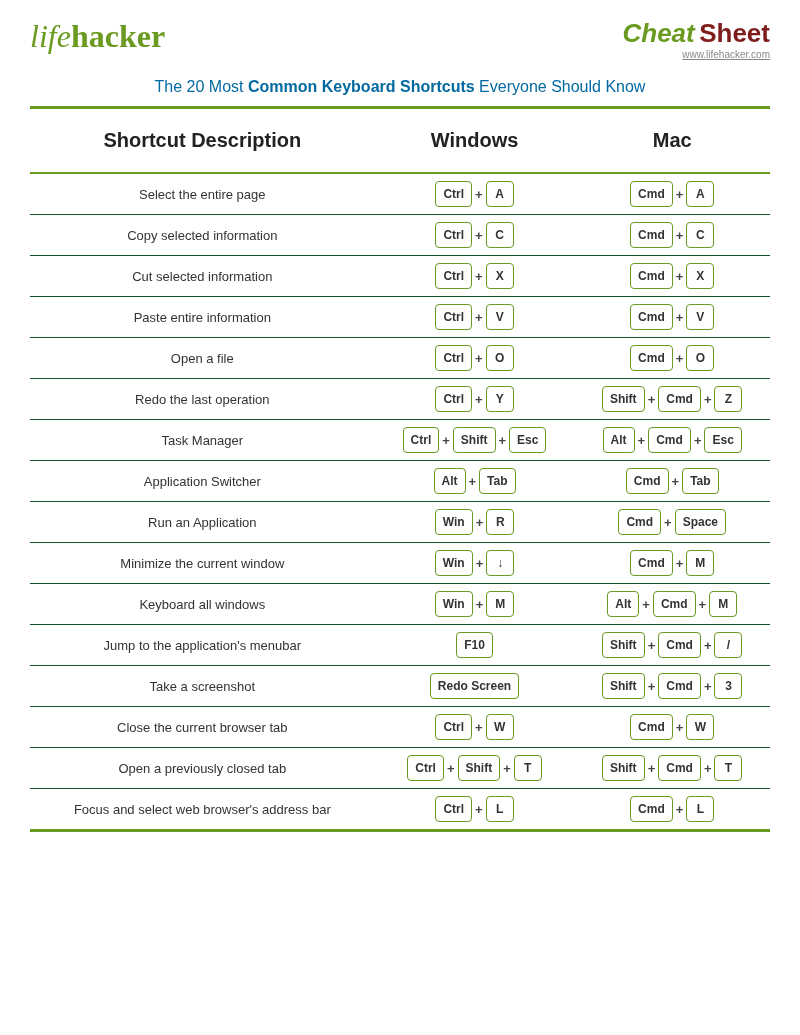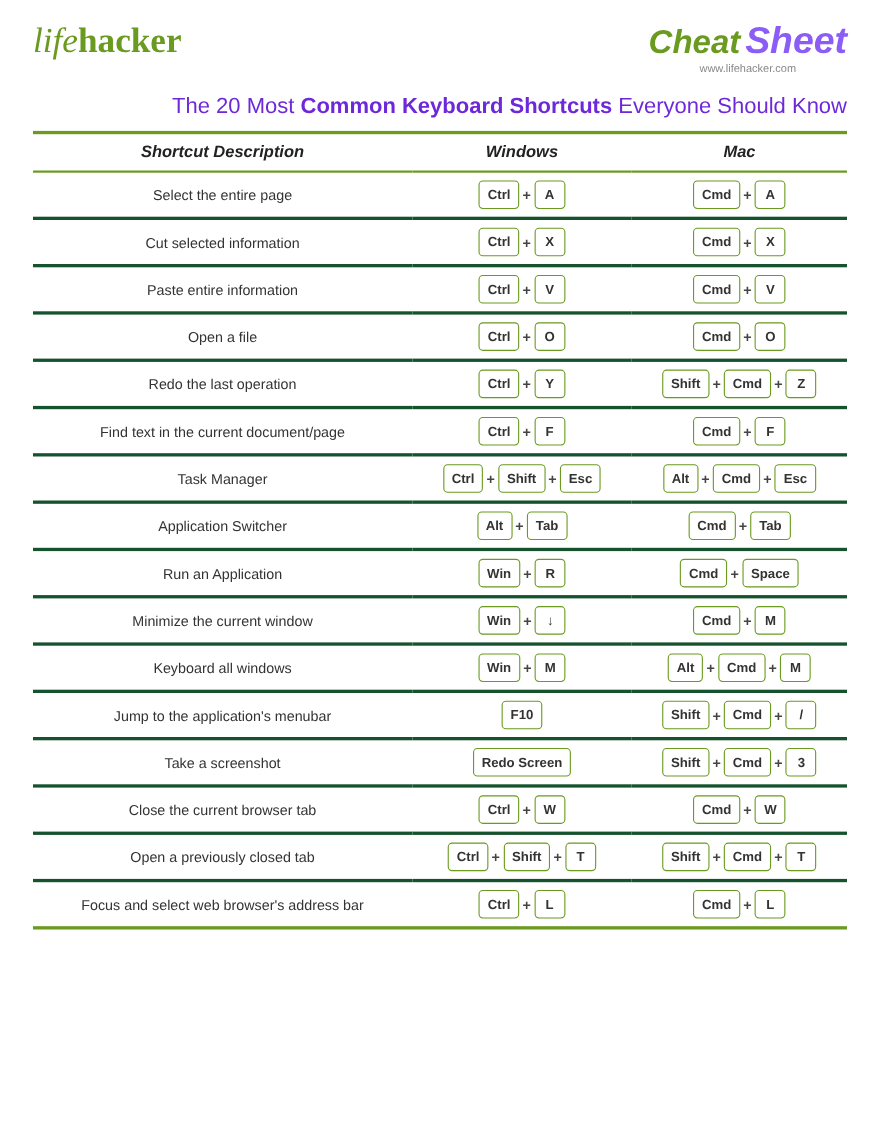--- a/index.html
+++ b/index.html
@@ -27,70 +27,68 @@
       font-style: italic;
       font-weight: normal;
     }
     .logo span.hacker {
       font-weight: bold;
     }
     .cheatsheet-badge {
       text-align: right;
     }
     .cheatsheet-badge .cheat {
-      font-size: 30px;
+      font-size: 26px;
       font-weight: bold;
       color: #6a9a1f;
       font-style: italic;
     }
     .cheatsheet-badge .sheet {
-      font-size: 34px;
-      font-weight: bold;
-      color: #8b5cf6;
-      font-style: italic;
+      font-size: 26px;
+      font-weight: bold;
+      color: #7f1d1d;
     }
     .cheatsheet-badge .url {
       font-size: 10px;
       color: #888;
       display: block;
-      text-align: center;
+      text-decoration: underline;
     }
     .page-title {
-      text-align: right;
-      font-size: 20px;
+      text-align: center;
+      font-size: 16px;
       margin-bottom: 10px;
-      color: #6d28d9;
+      color: #0369a1;
       font-weight: normal;
     }
     .page-title strong {
       font-weight: bold;
     }
     .main-border-top {
       border-top: 3px solid #6a9a1f;
     }
     .main-border-bottom {
       border-bottom: 3px solid #6a9a1f;
     }
     table {
       width: 100%;
       border-collapse: collapse;
     }
     thead tr th {
-      padding: 8px 6px;
-      font-size: 15px;
+      padding: 20px 6px;
+      font-size: 20px;
       font-weight: bold;
       text-align: center;
       border-bottom: 2px solid #6a9a1f;
-      font-style: italic;
     }
     thead tr th:first-child {
       text-align: center;
     }
     tbody tr {
-      border-bottom: 3px solid #14532d;
+      border-bottom: 1px solid #14532d;
     }
     tbody tr:last-child {
       border-bottom: none;
     }
     tbody tr td {
       padding: 7px 6px;
       font-size: 13px;
       text-align: center;
       vertical-align: middle;
     }
@@ -164,20 +162,33 @@
             <span class="plus">+</span>
             <span class="key">A</span>
           </div></td>
         <td><div class="keys">
             <span class="key">Cmd</span>
             <span class="plus">+</span>
             <span class="key">A</span>
           </div></td>
       </tr>
       <tr>
+        <td>Copy selected information</td>
+        <td><div class="keys">
+            <span class="key">Ctrl</span>
+            <span class="plus">+</span>
+            <span class="key">C</span>
+          </div></td>
+        <td><div class="keys">
+            <span class="key">Cmd</span>
+            <span class="plus">+</span>
+            <span class="key">C</span>
+          </div></td>
+      </tr>
+      <tr>
         <td>Cut selected information</td>
         <td><div class="keys">
             <span class="key">Ctrl</span>
             <span class="plus">+</span>
             <span class="key">X</span>
           </div></td>
         <td><div class="keys">
             <span class="key">Cmd</span>
             <span class="plus">+</span>
             <span class="key">X</span>
@@ -215,33 +226,20 @@
             <span class="key">Ctrl</span>
             <span class="plus">+</span>
             <span class="key">Y</span>
           </div></td>
         <td><div class="keys">
             <span class="key">Shift</span>
             <span class="plus">+</span>
             <span class="key">Cmd</span>
             <span class="plus">+</span>
             <span class="key">Z</span>
-          </div></td>
-      </tr>
-      <tr>
-        <td>Find text in the current document/page</td>
-        <td><div class="keys">
-            <span class="key">Ctrl</span>
-            <span class="plus">+</span>
-            <span class="key">F</span>
-          </div></td>
-        <td><div class="keys">
-            <span class="key">Cmd</span>
-            <span class="plus">+</span>
-            <span class="key">F</span>
           </div></td>
       </tr>
       <tr>
         <td>Task Manager</td>
         <td><div class="keys">
             <span class="key">Ctrl</span>
             <span class="plus">+</span>
             <span class="key">Shift</span>
             <span class="plus">+</span>
             <span class="key">Esc</span>

